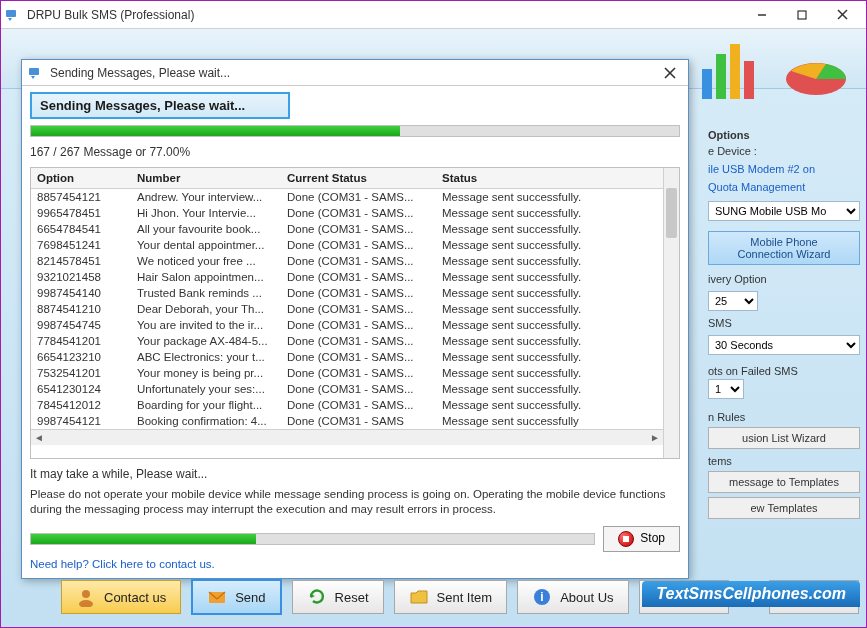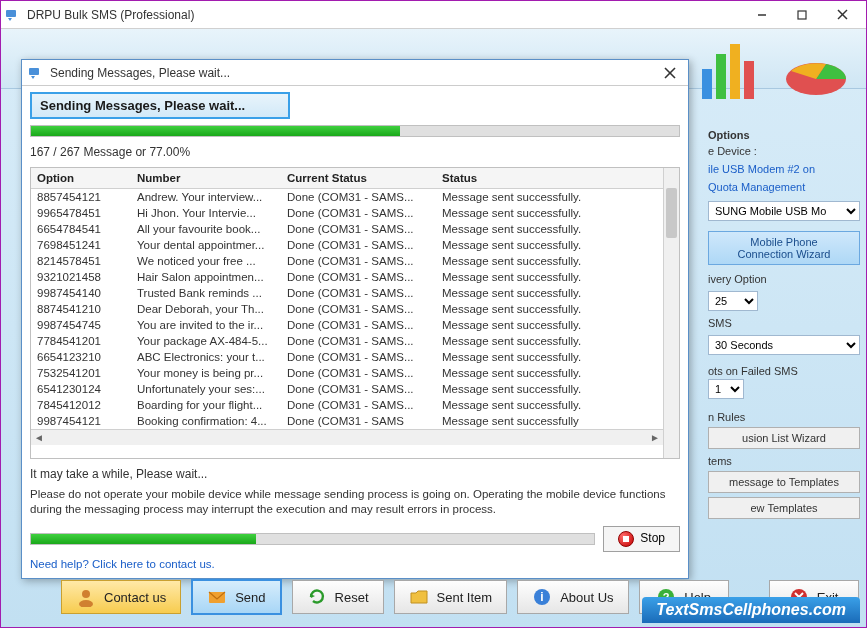--- a/index.html
+++ b/index.html
@@ -75,21 +75,21 @@
 
 
 .bottom-toolbar { position: absolute; left: 60px; bottom: 12px; display: flex; gap: 10px; align-items: center; }
 .tb-btn { display: flex; align-items: center; gap: 8px; padding: 6px 14px; background: linear-gradient(180deg, #fefefe, #e6e6e6); border: 1px solid #a8a8a8; cursor: pointer; font-size: 13px; color: #222; min-width: 90px; justify-content: center; }
 .tb-btn.contact { background: linear-gradient(180deg, #ffe9a8, #f7cc4f); border-color: #c9a030; }
 .tb-btn.send { background: linear-gradient(180deg, #d6edfc, #a8d6f6); border: 2px solid #3a90e0; }
 .tb-btn.exit { margin-left: 30px; }
 .tb-icon { width: 20px; height: 20px; display: inline-flex; align-items: center; justify-content: center; }
 
 
-.watermark { position: absolute; right: 6px; bottom: 4px; background: linear-gradient(180deg, #3aa0e8, #1a6bb8); color: #fff; font-style: italic; font-weight: bold; font-size: 16px; padding: 4px 14px; border-radius: 4px 4px 0 0; }
+.watermark { position: absolute; right: 6px; bottom: 20px; background: linear-gradient(180deg, #3aa0e8, #1a6bb8); color: #fff; font-style: italic; font-weight: bold; font-size: 16px; padding: 4px 14px; border-radius: 4px 4px 0 0; }
 
 </style>
 </head>
 <body>
 
 <div class="main-window">
   <div class="main-titlebar">
     <span class="app-icon">
       <svg width="16" height="16" viewBox="0 0 16 16">
           <rect x="1" y="3" width="10" height="7" fill="#4a90d9" rx="1"></rect>

